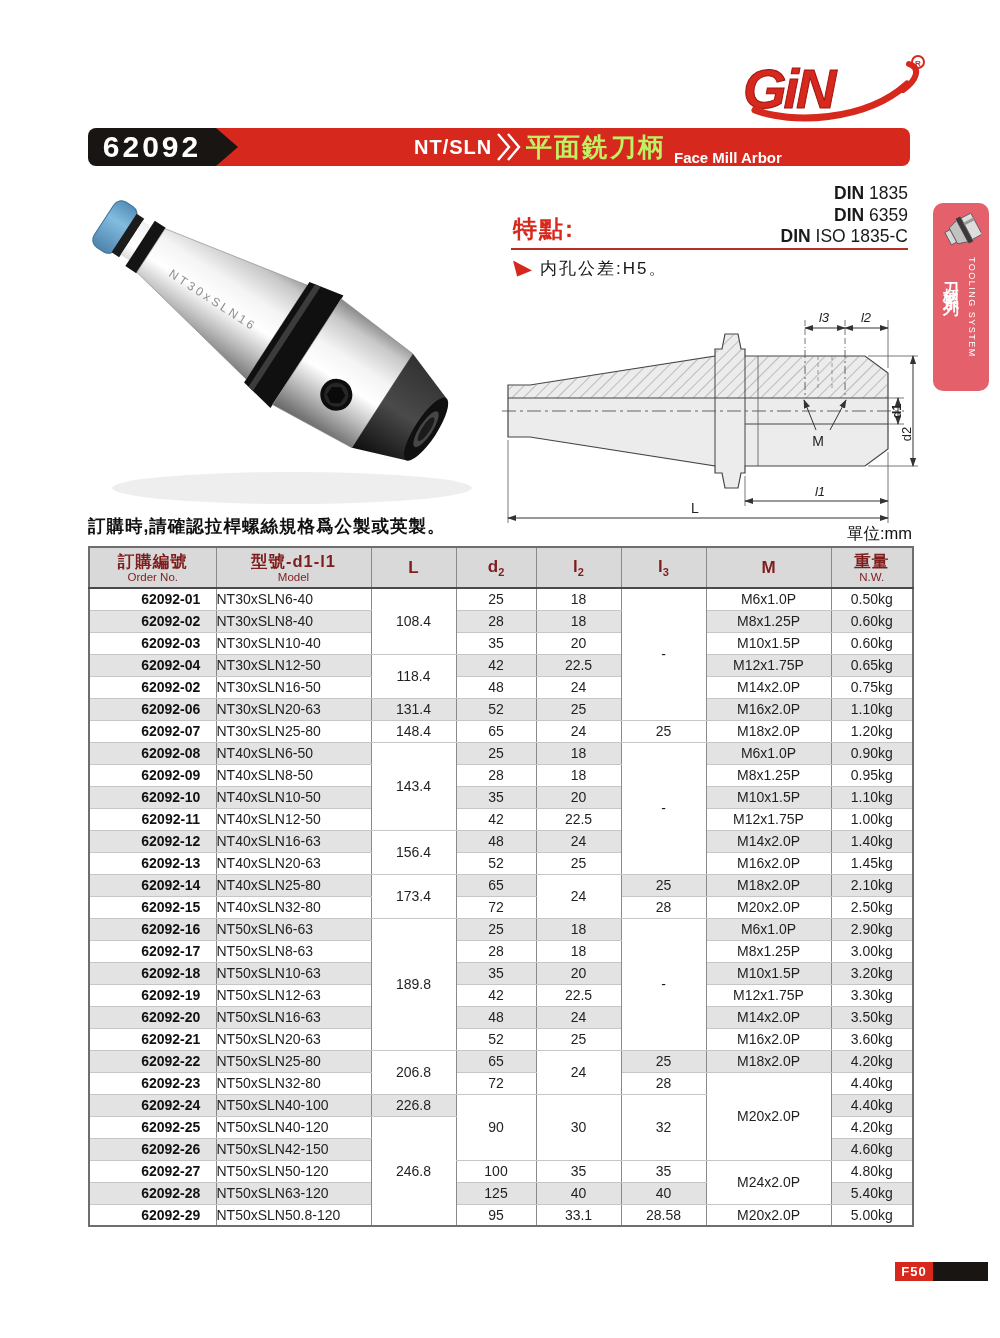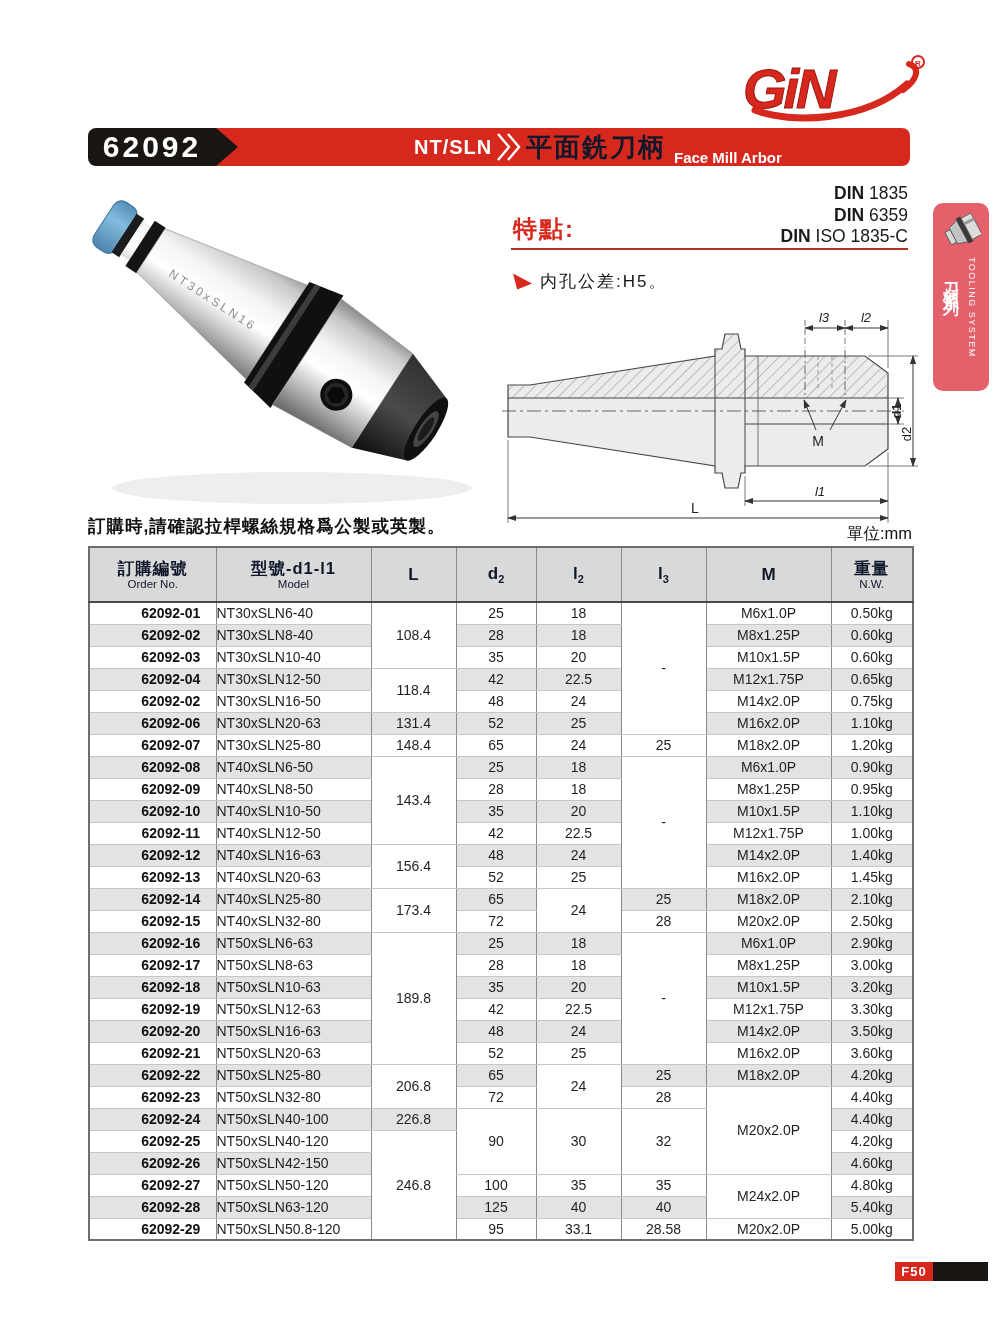--- a/index.html
+++ b/index.html
@@ -11,32 +11,32 @@
   
   .banner-red { position:absolute; left:150px; top:128px; width:760px; height:38px;
     background:#d6281d; border-radius:8px; display:flex; align-items:center; color:#fff; }
   .banner-black { position:absolute; left:88px; top:128px; width:128px; height:38px;
     background:#181512; border-radius:8px 0 0 8px; color:#fff; font-size:30px; font-weight:bold;
     letter-spacing:3px; display:flex; align-items:center; justify-content:center; z-index:3; }
   .banner-arrow { position:absolute; left:216px; top:128px; width:0; height:0; z-index:3;
     border-left:22px solid #181512; border-top:19px solid transparent; border-bottom:19px solid transparent; }
   .series { position:absolute; left:248px; z-index:4; font-size:20px; font-weight:bold; letter-spacing:1px; color:#fff; }
   .chev { position:absolute; left:330px; top:4px; z-index:4; }
-  .title-zh { position:absolute; left:360px; z-index:4; font-size:26px; font-weight:bold; color:#0f172a; letter-spacing:2px; }
+  .title-zh { position:absolute; left:360px; z-index:4; font-size:26px; font-weight:bold; color:#bef264; letter-spacing:2px; }
   .title-en { position:absolute; left:508px; z-index:4; margin-top:8px; font-size:15px; font-weight:bold; color:#fff; }
   .banner-red > * { top:50%; transform:translateY(-50%);margin-left:16px; }
   .banner-red .chev { transform:none; top:5px; }
   .banner-red .title-en { transform:translateY(-38%); }
 
   
   .din-block { position:absolute; right:92px; top:183px; text-align:right; font-size:17.5px; color:#1a1a1a; line-height:21.5px; }
   .din-block b { font-weight:bold; }
   .tedian { position:absolute; left:513px; top:213px; color:#d6281d; font-size:24px; font-weight:bold; letter-spacing:2px; }
   .red-rule { position:absolute; left:511px; top:248px; width:397px; height:2px; background:#b43026; }
-  .bullet-row { position:absolute; left:513px; top:270px; display:flex; align-items:center; }
+  .bullet-row { position:absolute; left:513px; top:257px; display:flex; align-items:center; }
   .tri { width:19px; height:16px; background:#d6281d; clip-path:polygon(0 0,100% 62%,22% 100%); margin-right:8px; }
   .bullet-text { font-size:17px; color:#151515; letter-spacing:2px; }
 
   
   .side-tab { position:absolute; left:933px; top:203px; width:56px; height:188px; background:#e4606b;
     border-radius:10px; display:flex; flex-direction:column; align-items:center; padding-top:8px; }
   .tab-texts { position:relative; width:100%; flex:1; }
   .tab-zh { position:absolute; left:7px; top:14px; writing-mode:vertical-rl; color:#fff; font-size:16px; font-weight:bold; letter-spacing:6px; }
   .tab-en { position:absolute; left:30px; top:2px; width:120px; transform-origin:0 0; transform:rotate(90deg) translateY(-14px);
     color:#fff; font-size:9px; letter-spacing:1.5px; white-space:nowrap; }
@@ -46,21 +46,21 @@
   .diagram { position:absolute; left:500px; top:296px; }
 
   
   .note { position:absolute; left:88px; top:514px; font-size:17.5px; font-weight:bold; color:#111; letter-spacing:1px; }
   .unit { position:absolute; right:88px; top:523px; font-size:16.5px; color:#111; }
 
   
   #spec-table { position:absolute; left:88px; top:546px; border-collapse:collapse; table-layout:fixed;
     border:2px solid #6e6e6e; }
   #spec-table th { background:#d9d9d9; border:1.4px solid #8a8a8a; border-bottom:2.5px solid #4a4a4a;
-    height:55px; text-align:center; vertical-align:middle; color:#0f172a; }
+    height:41px; text-align:center; vertical-align:middle; color:#7f1d1d; }
   #spec-table th .h-zh { font-size:16.5px; font-weight:bold; letter-spacing:1px; line-height:19px; }
   #spec-table th .h-en { font-size:11.5px; font-weight:normal; line-height:13px; }
   #spec-table th .h-one { font-size:17px; font-weight:bold; }
   #spec-table th sub { font-size:11px; }
   #spec-table td { height:22px; border-left:1.4px solid #8a8a8a; border-right:1.4px solid #8a8a8a;
     border-top:1px solid #c6c6c6; border-bottom:1px solid #c6c6c6;
     font-size:14px; color:#1f1f1f; text-align:center; vertical-align:middle; background:#fff; }
   #spec-table tr.alt td { background:#e3e3e3; }
   #spec-table td.merged { background:#fff !important; }
   #spec-table td.c0 { font-weight:bold; color:#111;padding-left:36px; }

